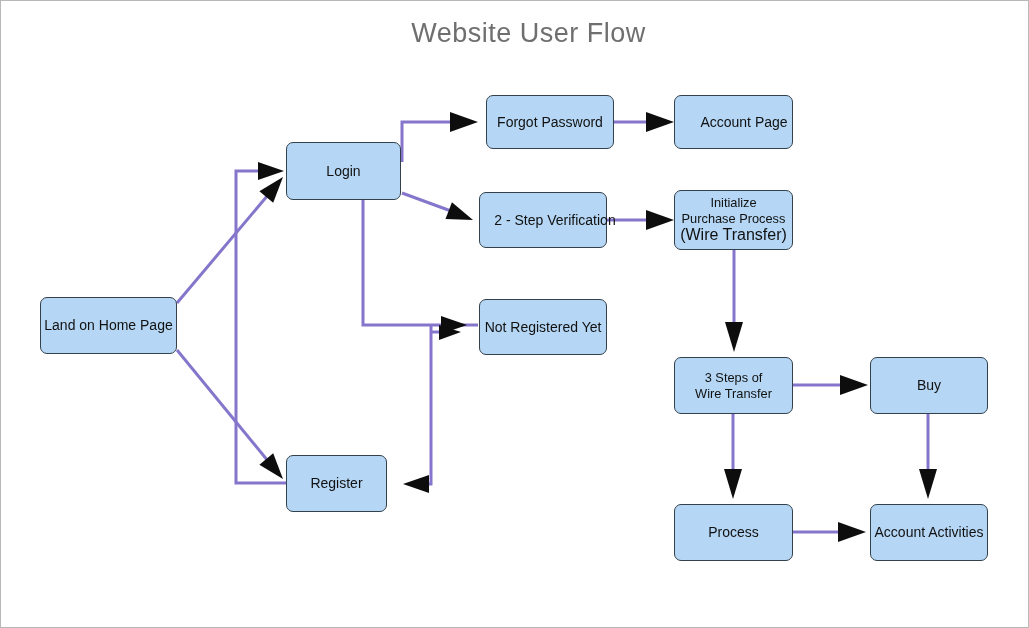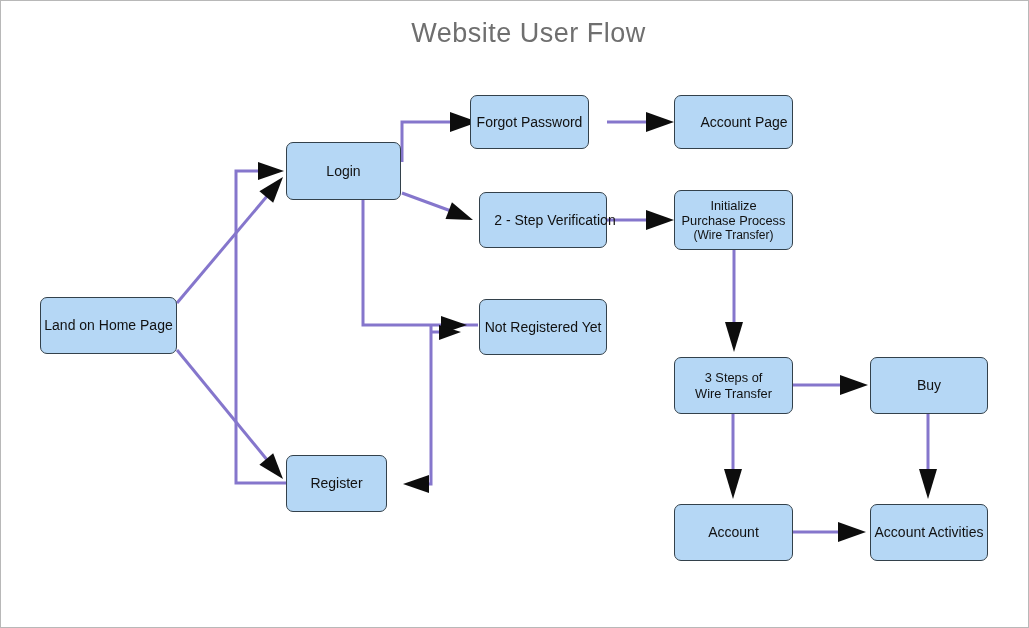--- a/index.html
+++ b/index.html
@@ -10,21 +10,21 @@
          transform:translateX(14px);
          font-size:27px;color:#6f6f6f;letter-spacing:.5px;}
   .edges{position:absolute;left:0;top:0;width:1029px;height:628px;}
   .edges path{stroke:#8576cc;stroke-width:3;fill:none;}
   .edges polygon{fill:#0d0d0d;stroke:none;}
   .node{position:absolute;box-sizing:border-box;
         background:#b5d7f5;border:1.6px solid #33414b;border-radius:7px;
         display:flex;flex-direction:column;align-items:center;justify-content:center;
         color:#111;font-size:14px;line-height:1.2;text-align:center;cursor:default;}
   .node .ln{white-space:nowrap;}
-  .node .ln.small{font-size:12px;}
+  .node .ln.small{font-size:16px;}
   .node.tight{font-size:12.8px;line-height:1.18;}
 </style>
 </head>
 <body>
 
 <div class="frame"></div>
 
 <div class="title">Website User Flow</div>
 
 <svg class="edges" viewBox="0 0 1029 628" xmlns="http://www.w3.org/2000/svg">
@@ -79,21 +79,21 @@
 </div>
 
 <div class="node" style="left:286px;top:142px;width:115px;height:58px;">
   <div class="ln">Login</div>
 </div>
 
 <div class="node" style="left:286px;top:455px;width:101px;height:57px;">
   <div class="ln">Register</div>
 </div>
 
-<div class="node" style="left:470px;top:95px;width:119px;height:54px;">
+<div class="node" style="left:486px;top:95px;width:128px;height:54px;">
   <div class="ln">Forgot Password</div>
 </div>
 
 <div class="node" style="left:674px;top:95px;width:119px;height:54px;padding-left:21px;">
   <div class="ln">Account Page</div>
 </div>
 
 <div class="node" style="left:479px;top:192px;width:128px;height:56px;padding-left:24px;">
   <div class="ln">2 - Step Verification</div>
 </div>
@@ -111,18 +111,18 @@
 <div class="node tight" style="left:674px;top:357px;width:119px;height:57px;">
   <div class="ln">3 Steps of</div>
   <div class="ln">Wire Transfer</div>
 </div>
 
 <div class="node" style="left:870px;top:357px;width:118px;height:57px;">
   <div class="ln">Buy</div>
 </div>
 
 <div class="node" style="left:674px;top:504px;width:119px;height:57px;">
-  <div class="ln">Account</div>
+  <div class="ln">Process</div>
 </div>
 
 <div class="node" style="left:870px;top:504px;width:118px;height:57px;">
   <div class="ln">Account Activities</div>
 </div>
 
 </body></html>

